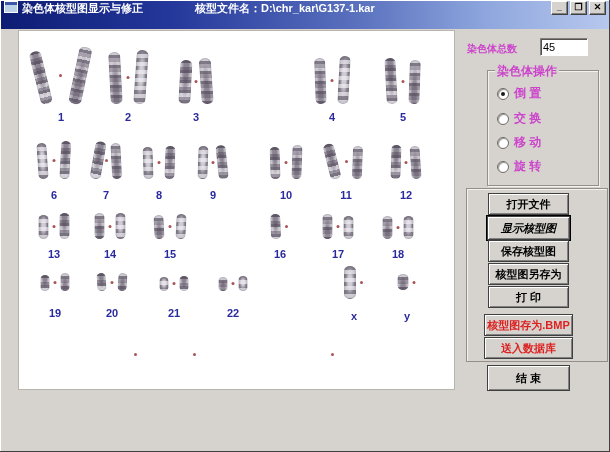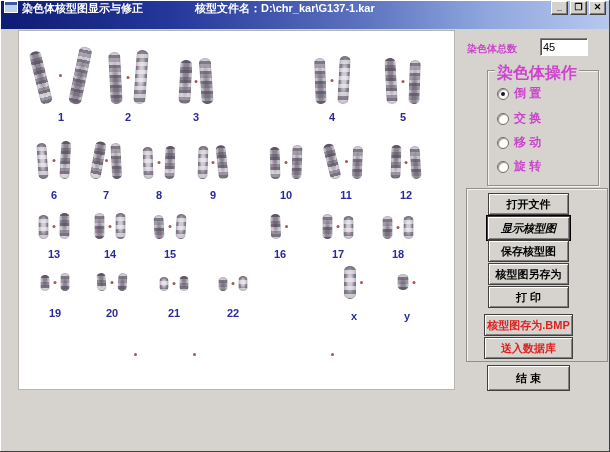--- a/index.html
+++ b/index.html
@@ -36,21 +36,21 @@
   .klabel{position:absolute;transform:translateX(-50%);color:#2a2a9e;font-size:11px;font-weight:bold;}
   .xdot{position:absolute;width:3px;height:3px;border-radius:50%;background:#a85454;}
   
   .total-label{position:absolute;left:467px;top:42px;color:#cc44cc;font-size:10px;font-weight:bold;}
   .total-input{position:absolute;left:540px;top:38px;width:42px;height:14px;font-size:11px;
     font-family:"Liberation Sans",sans-serif;border:1px solid;border-color:#808080 #fff #fff #808080;
     box-shadow:inset 1px 1px 0 #55524e;padding:1px 2px;background:#fff;}
   .groupbox{position:absolute;left:487px;top:70px;width:110px;height:114px;
     border:1px solid #928e88;box-shadow:1px 1px 0 #f4f2ef, inset 1px 1px 0 #f4f2ef;}
   .groupbox-title{position:absolute;top:-8px;left:7px;background:#d6d3ce;padding:0 2px;
-    color:#cc44cc;font-size:16px;font-weight:bold;white-space:nowrap;}
+    color:#cc44cc;font-size:12px;font-weight:bold;white-space:nowrap;}
   .radio-row{position:absolute;left:9px;display:flex;align-items:center;gap:5px;cursor:default;}
   .radio-circle{width:10px;height:10px;border-radius:50%;background:#fff;flex:none;
     border:1px solid #6e6a66;box-shadow:inset 1px 1px 1px #9a9691;position:relative;}
   .radio-circle.sel::after{content:"";position:absolute;left:3px;top:3px;width:4px;height:4px;
     border-radius:50%;background:#1a1a1a;}
   .radio-label{color:#cc44cc;font-size:12px;font-weight:bold;white-space:nowrap;}
   .btn-frame{position:absolute;left:466px;top:188px;width:140px;height:172px;
     border:1px solid #928e88;box-shadow:inset 1px 1px 0 #f4f2ef;}
   .btn{position:absolute;background:#d6d3ce;border:1px solid #404040;
     box-shadow:inset 1px 1px 0 #fff, inset -1px -1px 0 #808080;

